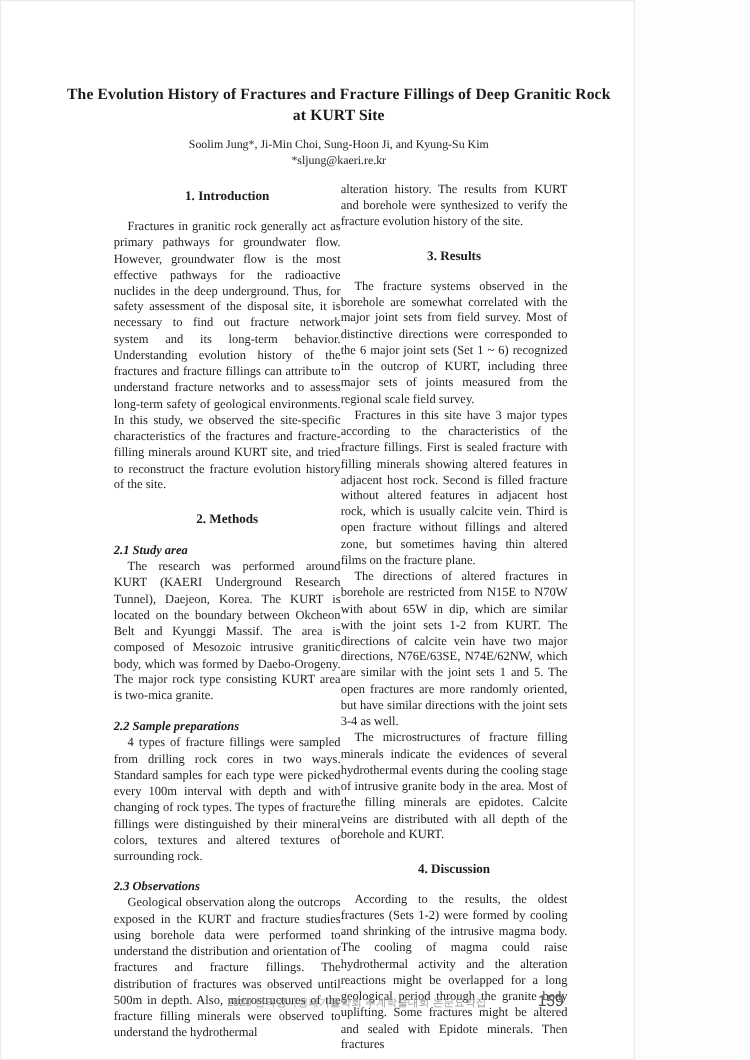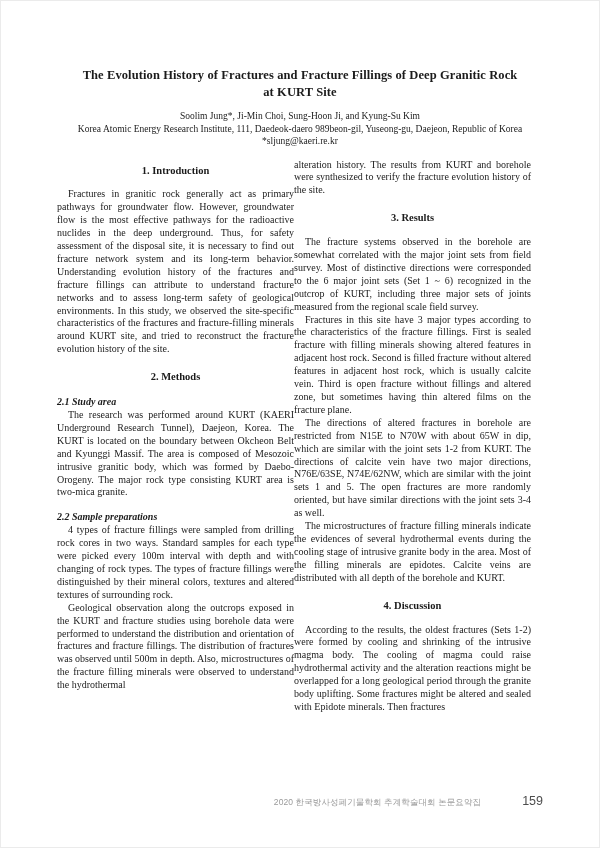--- a/index.html
+++ b/index.html
@@ -1,25 +1,26 @@
 <!DOCTYPE html>
 <html><head>
 <meta charset="utf-8">
 <style>
   html, body { margin: 0; padding: 0; background: #fdfdfd; }
   .page {
     position: relative;
-    width: 600px;
+    width: 508px;
     height: 848px;
     box-sizing: border-box;
     background: #ffffff;
     border: 1px solid #ebebeb;
     overflow: hidden;
     font-family: "Liberation Serif", "DejaVu Serif", serif;
     color: #1b1b1b;
+    padding-left: 34px;
   }
   .header {
     text-align: center;
     padding-top: 66px;
   }
   .title {
     font-size: 12.5px;
     font-weight: bold;
     line-height: 16.5px;
     letter-spacing: 0.1px;
@@ -92,37 +93,37 @@
 <body>
 
 <div class="page">
 
   <div class="header">
     <div class="title">
       <div>The Evolution History of Fractures and Fracture Fillings of Deep Granitic Rock</div>
       <div>at KURT Site</div>
     </div>
     <div class="authors">Soolim Jung*, Ji-Min Choi, Sung-Hoon Ji, and Kyung-Su Kim</div>
-    <div class="affiliation">Korea Atomic Energy Research Institute, 111, Daedeok-daero 989beon-gil, Yuseong-gu, Daejeon, Republic of Korea</div>
     <div class="email-line"><span>*</span><span class="email-link">sljung@kaeri.re.kr</span></div>
   </div>
 
   <div class="columns">
 
     <div class="col col-left">
       <div class="section-heading">1. Introduction</div>
       <p class="para">Fractures in granitic rock generally act as primary pathways for groundwater flow. However, groundwater flow is the most effective pathways for the radioactive nuclides in the deep underground. Thus, for safety assessment of the disposal site, it is necessary to find out fracture network system and its long-term behavior. Understanding evolution history of the fractures and fracture fillings can attribute to understand fracture networks and to assess long-term safety of geological environments. In this study, we observed the site-specific characteristics of the fractures and fracture-filling minerals around KURT site, and tried to reconstruct the fracture evolution history of the site.</p>
 
       <div class="section-heading">2. Methods</div>
       <div class="sub-heading">2.1 Study area</div>
       <p class="para">The research was performed around KURT (KAERI Underground Research Tunnel), Daejeon, Korea. The KURT is located on the boundary between Okcheon Belt and Kyunggi Massif. The area is composed of Mesozoic intrusive granitic body, which was formed by Daebo-Orogeny. The major rock type consisting KURT area is two-mica granite.</p>
 
       <div class="sub-heading">2.2 Sample preparations</div>
       <p class="para">4 types of fracture fillings were sampled from drilling rock cores in two ways. Standard samples for each type were picked every 100m interval with depth and with changing of rock types. The types of fracture fillings were distinguished by their mineral colors, textures and altered textures of surrounding rock.</p>
 
+      <div class="sub-heading">2.3 Observations</div>
       <p class="para">Geological observation along the outcrops exposed in the KURT and fracture studies using borehole data were performed to understand the distribution and orientation of fractures and fracture fillings. The distribution of fractures was observed until 500m in depth. Also, microstructures of the fracture filling minerals were observed to understand the hydrothermal</p>
     </div>
 
     <div class="col col-right">
       <p class="para no-indent">alteration history. The results from KURT and borehole were synthesized to verify the fracture evolution history of the site.</p>
 
       <div class="section-heading">3. Results</div>
       <p class="para">The fracture systems observed in the borehole are somewhat correlated with the major joint sets from field survey. Most of distinctive directions were corresponded to the 6 major joint sets (Set 1 ~ 6) recognized in the outcrop of KURT, including three major sets of joints measured from the regional scale field survey.</p>
       <p class="para">Fractures in this site have 3 major types according to the characteristics of the fracture fillings. First is sealed fracture with filling minerals showing altered features in adjacent host rock. Second is filled fracture without altered features in adjacent host rock, which is usually calcite vein. Third is open fracture without fillings and altered zone, but sometimes having thin altered films on the fracture plane.</p>
       <p class="para">The directions of altered fractures in borehole are restricted from N15E to N70W with about 65W in dip, which are similar with the joint sets 1-2 from KURT. The directions of calcite vein have two major directions, N76E/63SE, N74E/62NW, which are similar with the joint sets 1 and 5. The open fractures are more randomly oriented, but have similar directions with the joint sets 3-4 as well.</p>

